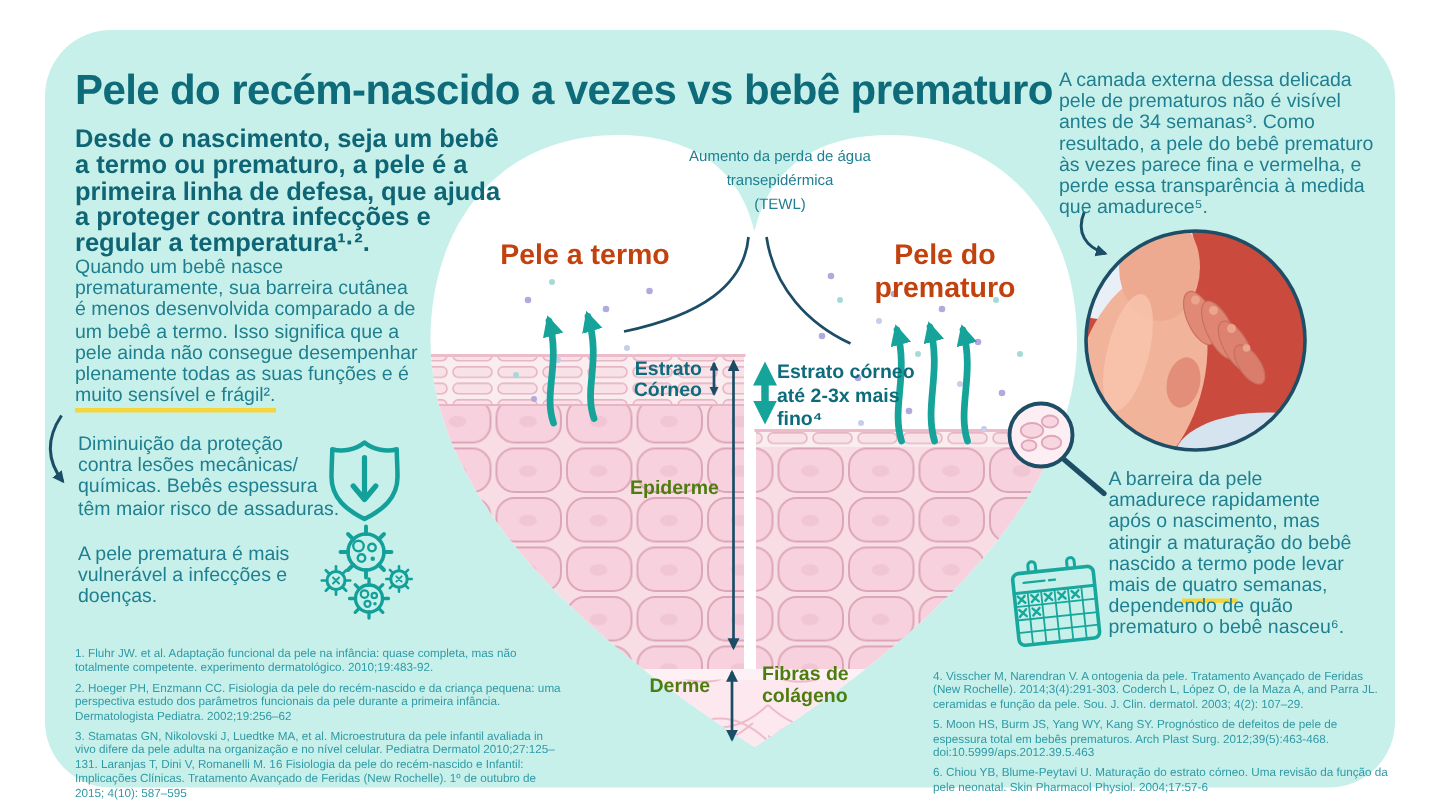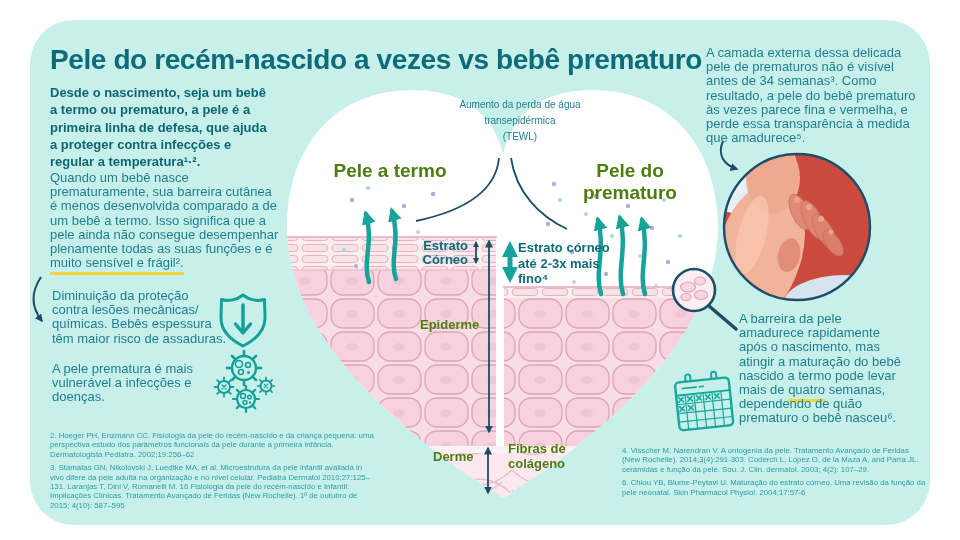--- a/index.html
+++ b/index.html
@@ -3,24 +3,24 @@
 <meta charset="utf-8">
 <style>
   html,body{margin:0;padding:0}
   body{width:960px;height:540px;background:#ffffff;position:relative;overflow:hidden;
        font-family:"Liberation Sans",sans-serif}
   .card{position:absolute;left:30px;top:20px;width:900px;height:505px;
         background:#c7f0ea;border-radius:44px}
   #art{position:absolute;left:0;top:0}
   .abs{position:absolute}
   .t-title{font-weight:700;font-size:28px;letter-spacing:-0.4px;color:#0d6b7a;white-space:nowrap}
-  .t-intro{font-weight:700;font-size:13px;line-height:17.3px;color:#0e6575;white-space:pre-line}
+  .t-intro{font-weight:700;font-size:17px;line-height:17.3px;color:#0e6575;white-space:pre-line}
   .para{font-weight:500;font-size:13px;line-height:14.2px;color:#1f7f90;white-space:pre-line}
   .hl{border-bottom:3.2px solid #f6d53c;padding-bottom:2px}
-  .h-label{font-weight:700;font-size:19px;color:#4d7c0f;text-align:center}
+  .h-label{font-weight:700;font-size:19px;color:#c2410c;text-align:center}
   .d-label{font-weight:700;font-size:13px;line-height:15.5px;color:#0e6b7c;white-space:pre-line}
   .d-layer{font-weight:700;font-size:13px;color:#4d7c0f;white-space:pre-line}
   .tewl{font-weight:500;font-size:10px;line-height:16px;color:#1f7f90;text-align:center;white-space:pre-line}
   .refs{font-size:7.8px;line-height:9.4px;color:#2f9aa6}
   .ref{margin:0 0 4px 0}
   .r-right{}
 </style>
 </head>
 <body>
 
@@ -220,20 +220,21 @@
 <div class="abs para" style="left:52px;top:289px;width:185px">Diminuição da proteção
 contra lesões mecânicas/
 químicas. Bebês espessura
 têm maior risco de assaduras.</div>
 
 <div class="abs para" style="left:52px;top:362px;width:185px">A pele prematura é mais
 vulnerável a infecções e
 doenças.</div>
 
 <div class="abs refs" style="left:50px;top:431px;width:325px">
+  <p class="ref">1. Fluhr JW. et al. Adaptação funcional da pele na infância: quase completa, mas não totalmente competente. experimento dermatológico. 2010;19:483-92.</p>
   <p class="ref">2. Hoeger PH, Enzmann CC. Fisiologia da pele do recém-nascido e da criança pequena: uma perspectiva estudo dos parâmetros funcionais da pele durante a primeira infância. Dermatologista Pediatra. 2002;19:256–62</p>
   <p class="ref">3. Stamatas GN, Nikolovski J, Luedtke MA, et al. Microestrutura da pele infantil avaliada in vivo difere da pele adulta na organização e no nível celular. Pediatra Dermatol 2010;27:125–131. Laranjas T, Dini V, Romanelli M. 16 Fisiologia da pele do recém-nascido e Infantil: Implicações Clínicas. Tratamento Avançado de Feridas (New Rochelle). 1º de outubro de 2015; 4(10): 587–595</p>
 </div>
 
 <div class="abs tewl" style="left:435px;top:97px;width:170px">Aumento da perda de água
 transepidérmica
 (TEWL)</div>
 
 <div class="abs h-label" style="left:325px;top:160px;width:130px">Pele a termo</div>
 
@@ -265,14 +266,15 @@
 amadurece rapidamente
 após o nascimento, mas
 atingir a maturação do bebê
 nascido a termo pode levar
 mais de </span><span class="hl">quatro</span><span> semanas,
 dependendo de quão
 prematuro o bebê nasceu⁶.</span></div>
 
 <div class="abs refs r-right" style="left:622px;top:446px;width:304px">
   <p class="ref">4. Visscher M, Narendran V. A ontogenia da pele. Tratamento Avançado de Feridas (New Rochelle). 2014;3(4):291-303. Coderch L, López O, de la Maza A, and Parra JL. ceramidas e função da pele. Sou. J. Clin. dermatol. 2003; 4(2): 107–29.</p>
+  <p class="ref">5. Moon HS, Burm JS, Yang WY, Kang SY. Prognóstico de defeitos de pele de espessura total em bebês prematuros. Arch Plast Surg. 2012;39(5):463-468. doi:10.5999/aps.2012.39.5.463</p>
   <p class="ref">6. Chiou YB, Blume-Peytavi U. Maturação do estrato córneo. Uma revisão da função da pele neonatal. Skin Pharmacol Physiol. 2004;17:57-6</p>
 </div>
 
 </body></html>

